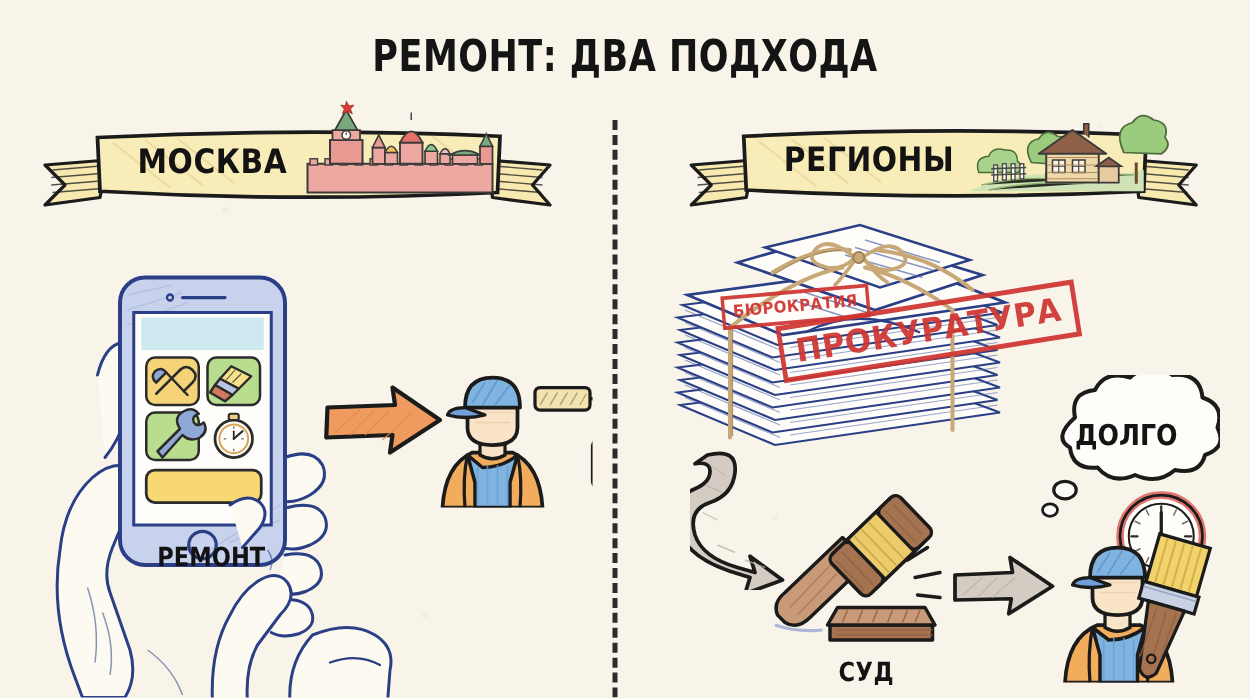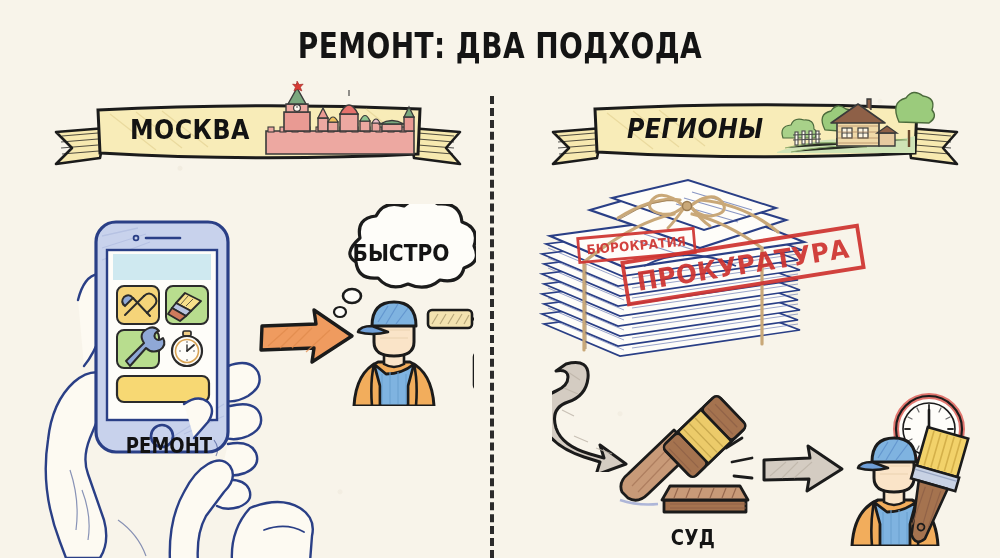--- a/index.html
+++ b/index.html
@@ -87,21 +87,21 @@
 </style>
 </head>
 <body>
 
 <div id="stage">
 
   <div class="abs" id="page-title">РЕМОНТ: ДВА ПОДХОДА</div>
 
   <div class="abs" id="divider"></div>
 
-  <div class="abs banner" style="left:48px;top:72px;width:420px;text-align:center;">
+  <div class="abs banner" style="left:28px;top:72px;width:420px;text-align:center;">
     <svg width="420" height="92" viewBox="0 0 420 92">
 
       <path d="M8 48 L58 44 L52 74 L8 80 L24 64 Z" fill="#f7e9b0" stroke="#1b1b1b" stroke-width="2.6" stroke-linejoin="round"></path>
       <path d="M362 44 L412 48 L398 64 L412 80 L366 74 Z" fill="#f7e9b0" stroke="#1b1b1b" stroke-width="2.6" stroke-linejoin="round"></path>
       <g stroke="#1b1b1b" stroke-width="1.1" opacity=".75">
         <path d="M14 52 L50 49"></path>
           <path d="M13 58 L50 55"></path>
           <path d="M13 64 L50 61"></path>
           <path d="M14 70 L51 67"></path>
         <path d="M370 49 L406 52"></path>
@@ -172,21 +172,21 @@
         <path d="M116 47 L116 40 L136 40 L136 47 Z" fill="#eda8a1" stroke="#3a3a3a" stroke-width="1.3"></path>
         <path d="M114 40 Q126 33 138 40 Z" fill="#7aa87e" stroke="#3a3a3a" stroke-width="1.3"></path>
 
         <path d="M138 47 L138 33 L148 33 L148 47 Z" fill="#e99a93" stroke="#3a3a3a" stroke-width="1.4"></path>
         <path d="M138 33 L143 23 L148 33 Z" fill="#7aa87e" stroke="#3a3a3a" stroke-width="1.3"></path>
       </g>
     </svg>
     <div class="banner-label" style="left:82px;top:30px;">МОСКВА</div>
   </div>
 
-  <div class="abs banner" style="left:545px;top:72px;width:420px;font-style:italic;">
+  <div class="abs banner" style="left:545px;top:72px;width:420px;">
     <svg width="420" height="92" viewBox="0 0 420 92">
       <path d="M8 48 L58 44 L52 74 L8 80 L24 64 Z" fill="#f7e9b0" stroke="#1b1b1b" stroke-width="2.6" stroke-linejoin="round"></path>
       <path d="M362 44 L412 48 L398 64 L412 80 L366 74 Z" fill="#f7e9b0" stroke="#1b1b1b" stroke-width="2.6" stroke-linejoin="round"></path>
       <g stroke="#1b1b1b" stroke-width="1.1" opacity=".75">
         <path d="M14 52 L50 49"></path>
           <path d="M13 58 L50 55"></path>
           <path d="M13 64 L50 61"></path>
           <path d="M14 70 L51 67"></path>
         <path d="M370 49 L406 52"></path>
           <path d="M370 55 L406 58"></path>
@@ -358,29 +358,20 @@
       <path d="M4 22 L58 20 L56 6 L94 32 L54 58 L56 44 L3 46 Z" fill="#ef9b5f" stroke="#1b1b1b" stroke-width="3.4" stroke-linejoin="round"></path>
       <g stroke="#e08a4c" stroke-width="1.3" opacity=".75">
         <path d="M10 42 L30 24"></path>
           <path d="M22 44 L42 24"></path>
           <path d="M34 44 L54 24"></path>
         <path d="M48 48 L72 26"></path>
       </g>
     </svg>
   </div>
 
-  <div class="abs" style="left:326px;top:192px;">
-    <svg width="150" height="116" viewBox="0 0 150 116">
-      <path d="M34 34 q-4-20 16-22 q8-16 28-10 q16-14 34-2 q22-2 24 18 q18 6 12 24 q8 16 -10 22
-               q-4 16 -24 12 q-14 12 -32 4 q-18 8 -30-6 q-20 2 -22-16 q-14-8 4-24 Z" fill="#fefdf9" stroke="#1b1b1b" stroke-width="3.2" stroke-linejoin="round"></path>
-      <ellipse cx="26" cy="92" rx="9" ry="7" fill="#fefdf9" stroke="#1b1b1b" stroke-width="2.6"></ellipse>
-      <ellipse cx="14" cy="108" rx="6" ry="5" fill="#fefdf9" stroke="#1b1b1b" stroke-width="2.2"></ellipse>
-    </svg>
-    <div class="cloud-text" style="left:0;top:36px;width:150px;">БЫСТРО</div>
-  </div>
 
   <div class="abs" style="left:344px;top:282px;">
     <svg width="130" height="112" viewBox="0 0 130 112">
 
       <path d="M10 112 Q12 78 34 68 L66 68 Q88 78 90 112 Z" fill="#f2ad5c" stroke="#1b1b1b" stroke-width="3" stroke-linejoin="round"></path>
 
       <path d="M30 70 L36 92 L36 112 L64 112 L64 92 L70 70 Q58 80 42 80 Z" fill="#7fb3e0" stroke="#1b1b1b" stroke-width="2.8" stroke-linejoin="round"></path>
       <path d="M30 70 Q26 88 28 112" fill="none" stroke="#1b1b1b" stroke-width="2.6"></path>
       <path d="M70 70 Q74 88 72 112" fill="none" stroke="#1b1b1b" stroke-width="2.6"></path>
       <g stroke="#6aa0d0" stroke-width="1.3" opacity=".8">
@@ -567,20 +558,29 @@
     <svg width="84" height="54" viewBox="0 0 84 54">
       <path d="M2 18 L48 16 L46 4 L80 27 L45 49 L47 37 L2 38 Z" fill="#d4ccc2" stroke="#1b1b1b" stroke-width="3" stroke-linejoin="round"></path>
       <g stroke="#bdb4a8" stroke-width="1.1" opacity=".8">
         <path d="M8 34 L24 20"></path>
           <path d="M20 36 L36 20"></path>
           <path d="M32 36 L50 20"></path>
       </g>
     </svg>
   </div>
 
+  <div class="abs" style="left:826px;top:288px;">
+    <svg width="150" height="116" viewBox="0 0 150 116">
+      <path d="M34 34 q-4-20 16-22 q8-16 28-10 q16-14 34-2 q22-2 24 18 q18 6 12 24 q8 16 -10 22
+               q-4 16 -24 12 q-14 12 -32 4 q-18 8 -30-6 q-20 2 -22-16 q-14-8 4-24 Z" fill="#fefdf9" stroke="#1b1b1b" stroke-width="3.2" stroke-linejoin="round"></path>
+      <ellipse cx="26" cy="92" rx="9" ry="7" fill="#fefdf9" stroke="#1b1b1b" stroke-width="2.6"></ellipse>
+      <ellipse cx="14" cy="108" rx="6" ry="5" fill="#fefdf9" stroke="#1b1b1b" stroke-width="2.2"></ellipse>
+    </svg>
+    <div class="cloud-text" style="left:0;top:36px;width:150px;">ДОЛГО</div>
+  </div>
 
   <div class="abs" style="left:890px;top:378px;">
     <svg width="78" height="78" viewBox="0 0 78 78">
       <circle cx="39" cy="39" r="33" fill="#fefdf9" stroke="#e0756e" stroke-width="6"></circle>
       <circle cx="39" cy="39" r="33" fill="none" stroke="#1b1b1b" stroke-width="2.2"></circle>
       <circle cx="39" cy="39" r="26" fill="none" stroke="#1b1b1b" stroke-width="1.6"></circle>
       <g stroke="#2b2b2b" stroke-width="1.8" stroke-linecap="round">
         <path d="M39 15 L39 20"></path>
           <path d="M63 39 L58 39"></path>
           <path d="M39 63 L39 58"></path>

